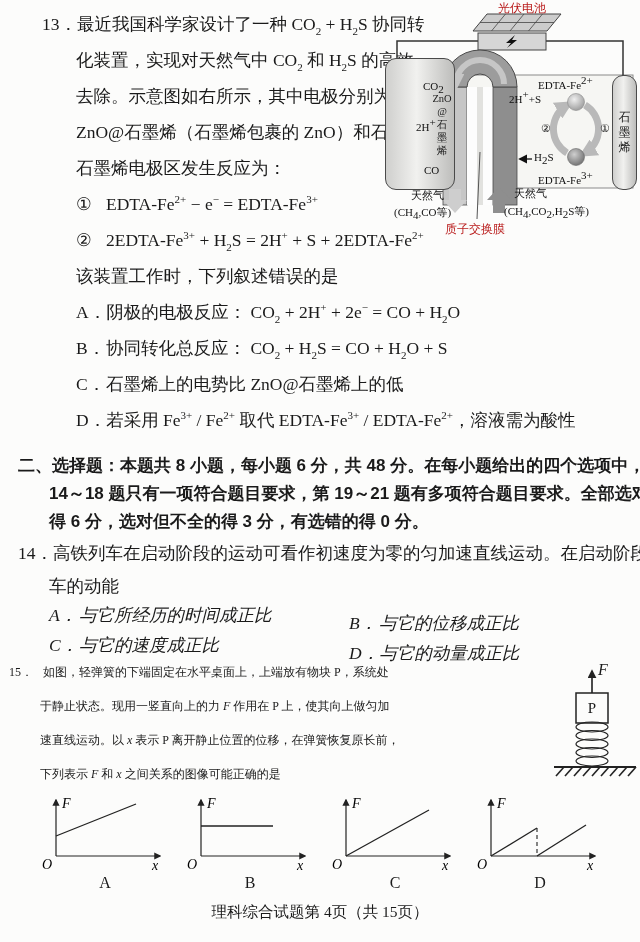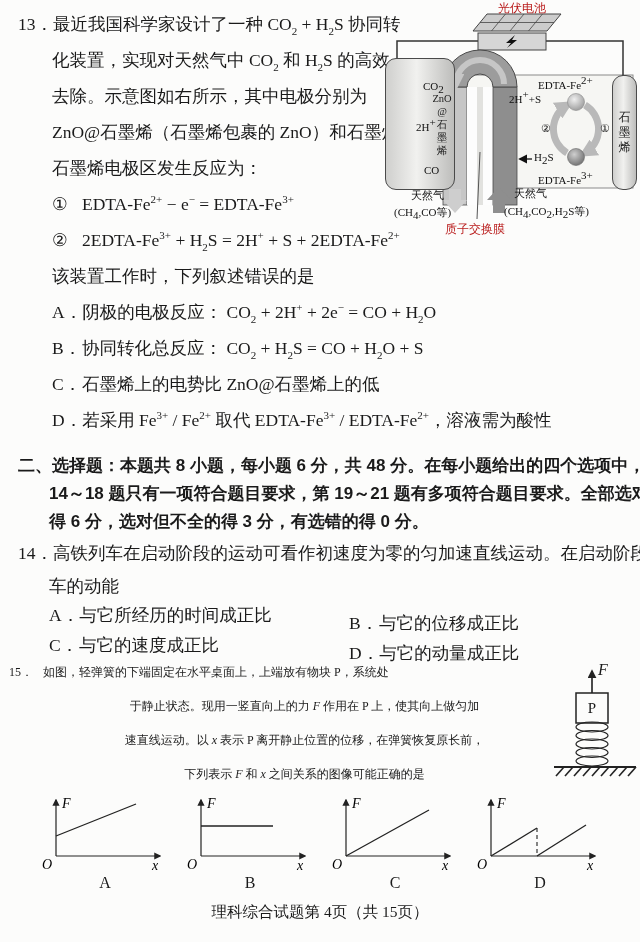--- a/index.html
+++ b/index.html
@@ -6,40 +6,40 @@
   #page{position:relative;width:640px;height:942px;background:#fcfcfb;
         font-family:"Liberation Serif","DejaVu Serif",serif;color:#1a1a1a;overflow:hidden;}
   .abs{position:absolute;}
   .line{white-space:nowrap;}
   sub,sup{font-size:11px;line-height:0;}
   sup{vertical-align:super;}
   sub{vertical-align:sub;}
   i{font-style:italic;}
   
   #q13{left:18px;top:6px;width:620px;font-size:17.5px;}
-  #q13 .line{height:36px;line-height:36px;}
+  #q13 .line{height:36px;line-height:36px;margin-left:24px;}
   #q13 .ind{padding-left:34px;}
   .qnum{display:inline-block;min-width:34px;}
   .optlab{display:inline-block;min-width:30px;}
   
   #sec2{left:18px;top:452px;width:615px;font-family:"Liberation Sans","DejaVu Sans",sans-serif;
         font-weight:bold;font-size:17px;}
   #sec2 .line{height:28px;line-height:28px;}
   #sec2 .ind{padding-left:31px;}
   
   #q14{left:18px;top:537px;width:615px;font-size:17.5px;}
   #q14 .line{height:33px;line-height:33px;}
   #q14 .ind{padding-left:31px;}
-  .optgrid{position:relative;height:30px;}
+  .optgrid{position:relative;height:30px;font-style:italic;}
   .optgrid .c1{position:absolute;left:31px;top:0;}
   .optgrid .c2{position:absolute;left:331px;top:0;margin-top:8px;}
   
   #q15{left:9px;top:655px;width:560px;font-size:12px;}
   #q15 .line{height:34px;line-height:34px;}
-  #q15 .ind{padding-left:31px;text-align:center;}
+  #q15 .ind{padding-left:31px;}
   
   #diagram{left:383px;top:2px;width:257px;height:240px;font-family:"Liberation Serif",serif;}
   #diagram .lbl{position:absolute;font-size:11px;white-space:nowrap;color:#111;}
   #diagram .lbl12{position:absolute;font-size:12px;white-space:nowrap;color:#b91c1c;}
   .capsule{position:absolute;border:1px solid #4a4a4a;border-radius:11px;
            display:flex;flex-direction:column;align-items:center;justify-content:center;
            background:linear-gradient(90deg,#cfcfcd,#f1f1ef 45%,#bdbdbb);}
   .capsule span{font-size:10.5px;line-height:13px;}
   
   #springfig{left:550px;top:663px;width:90px;height:128px;}

